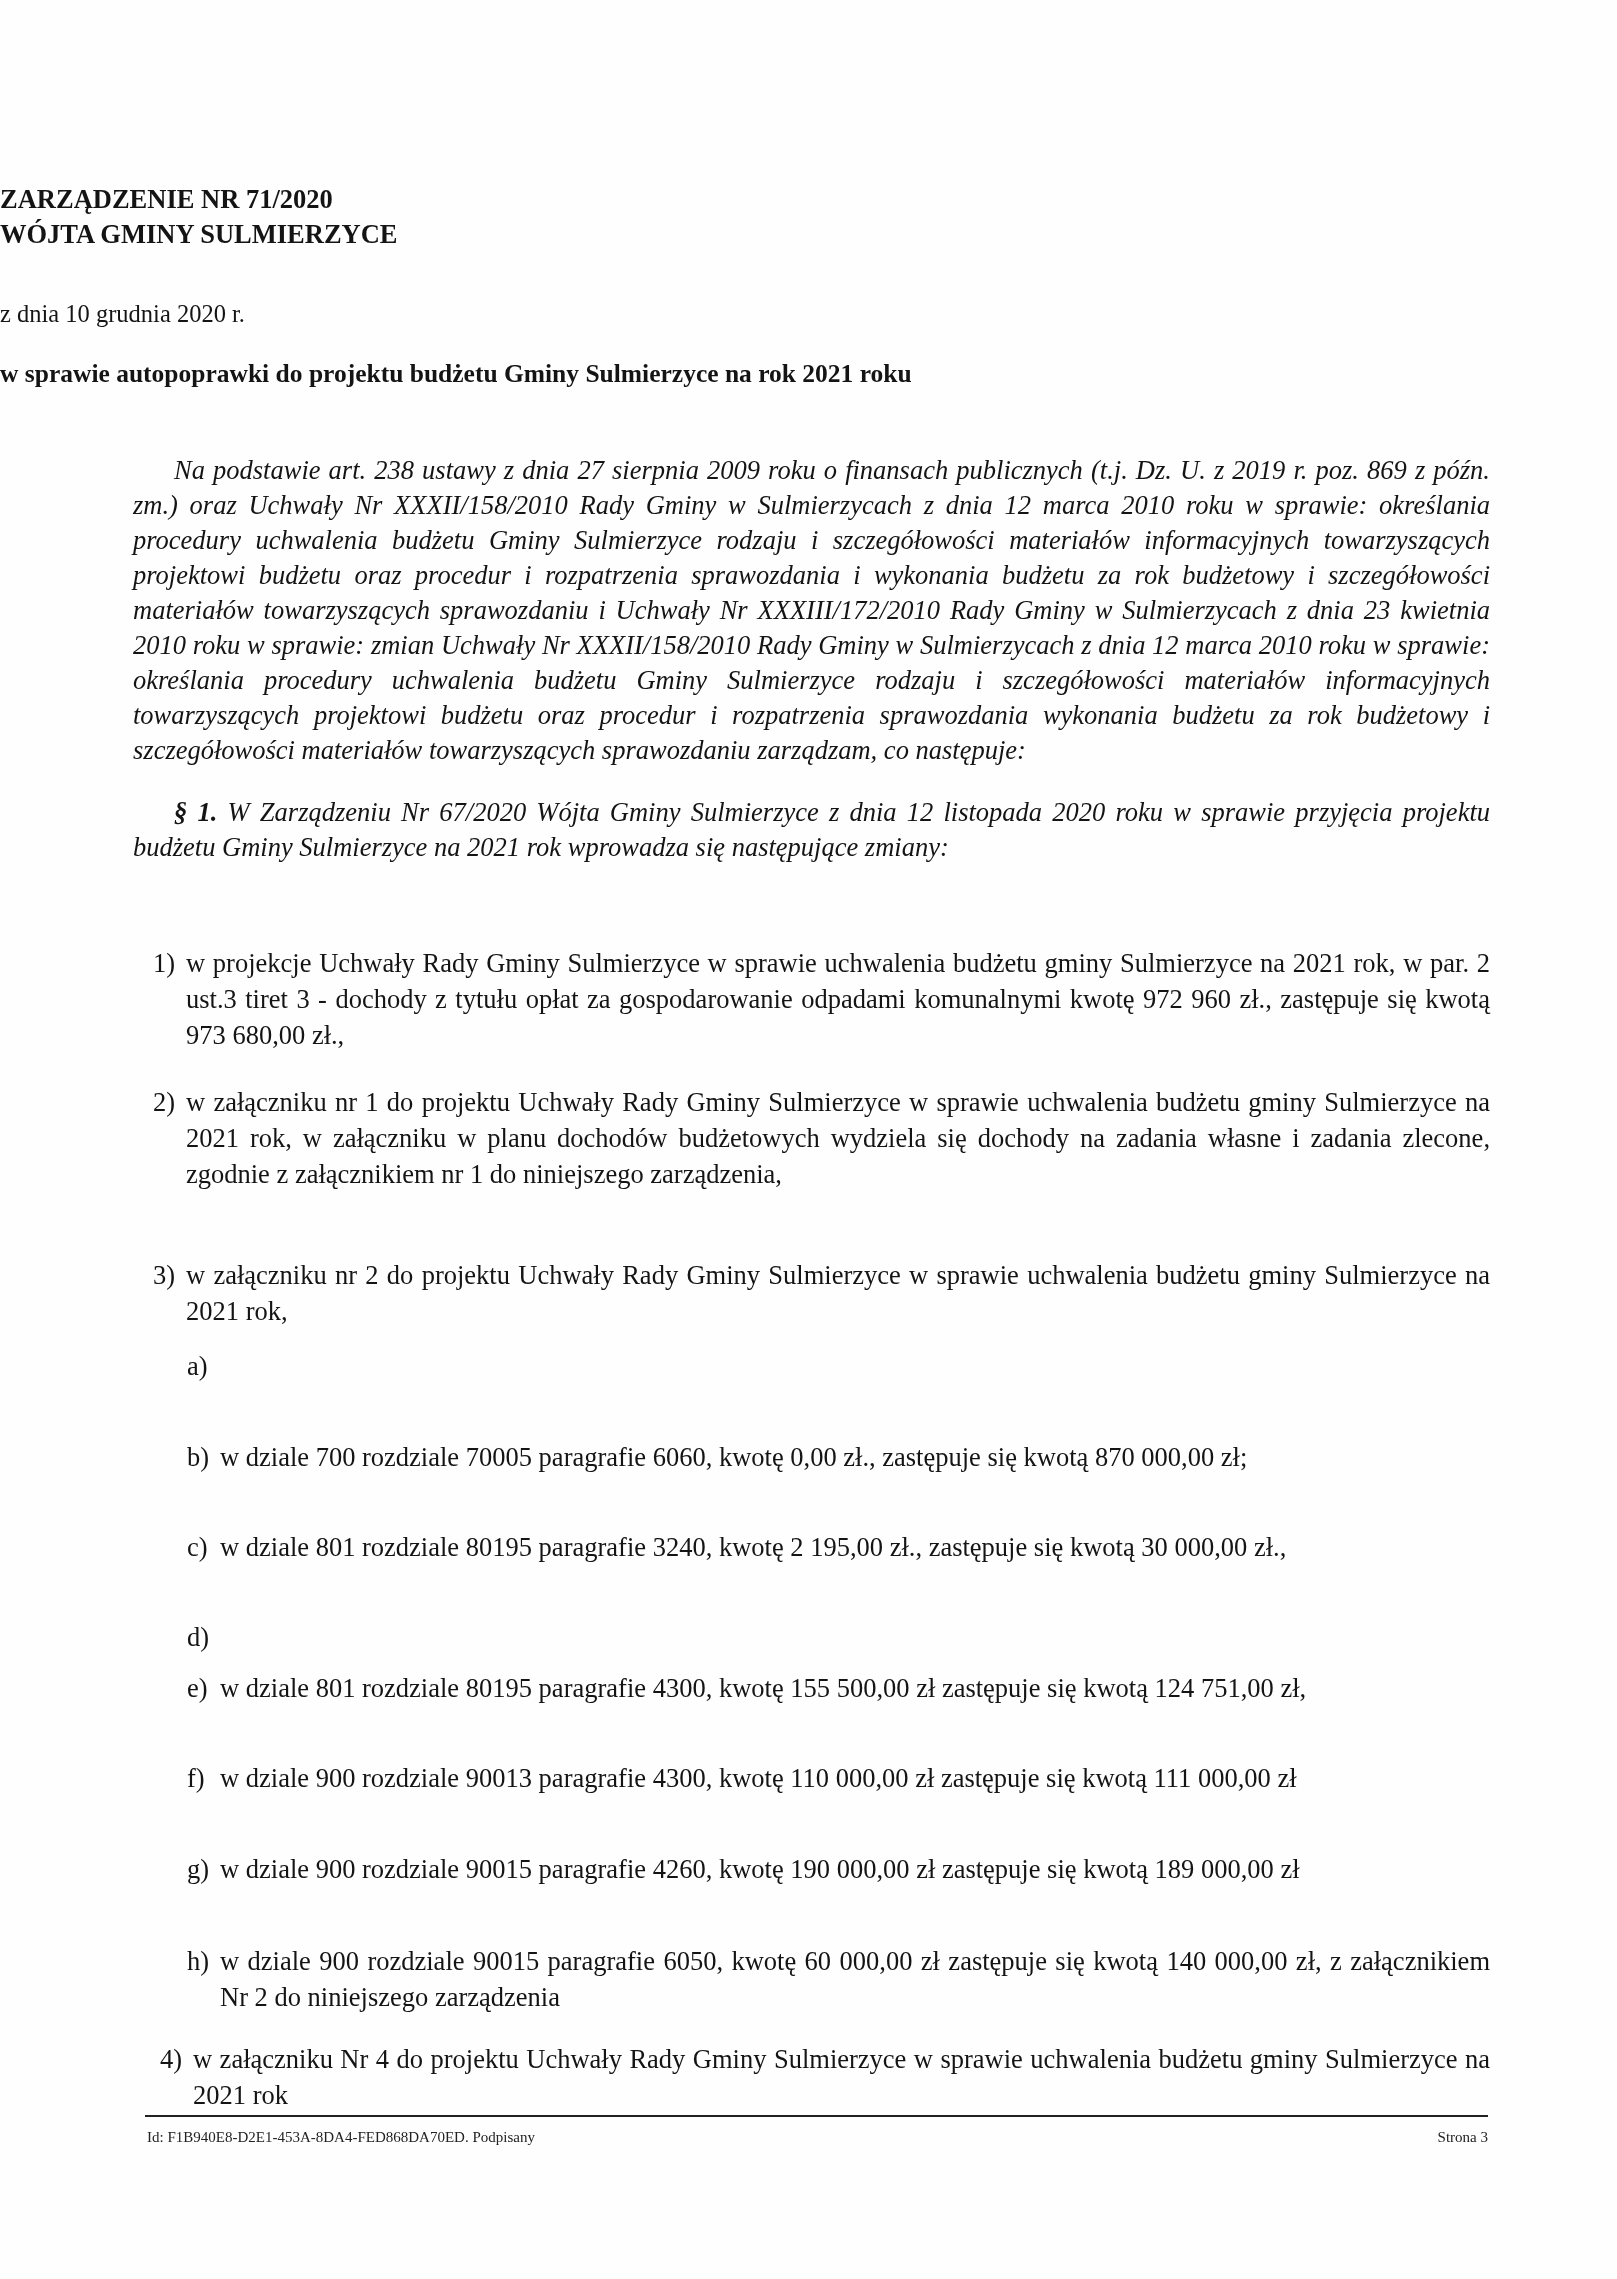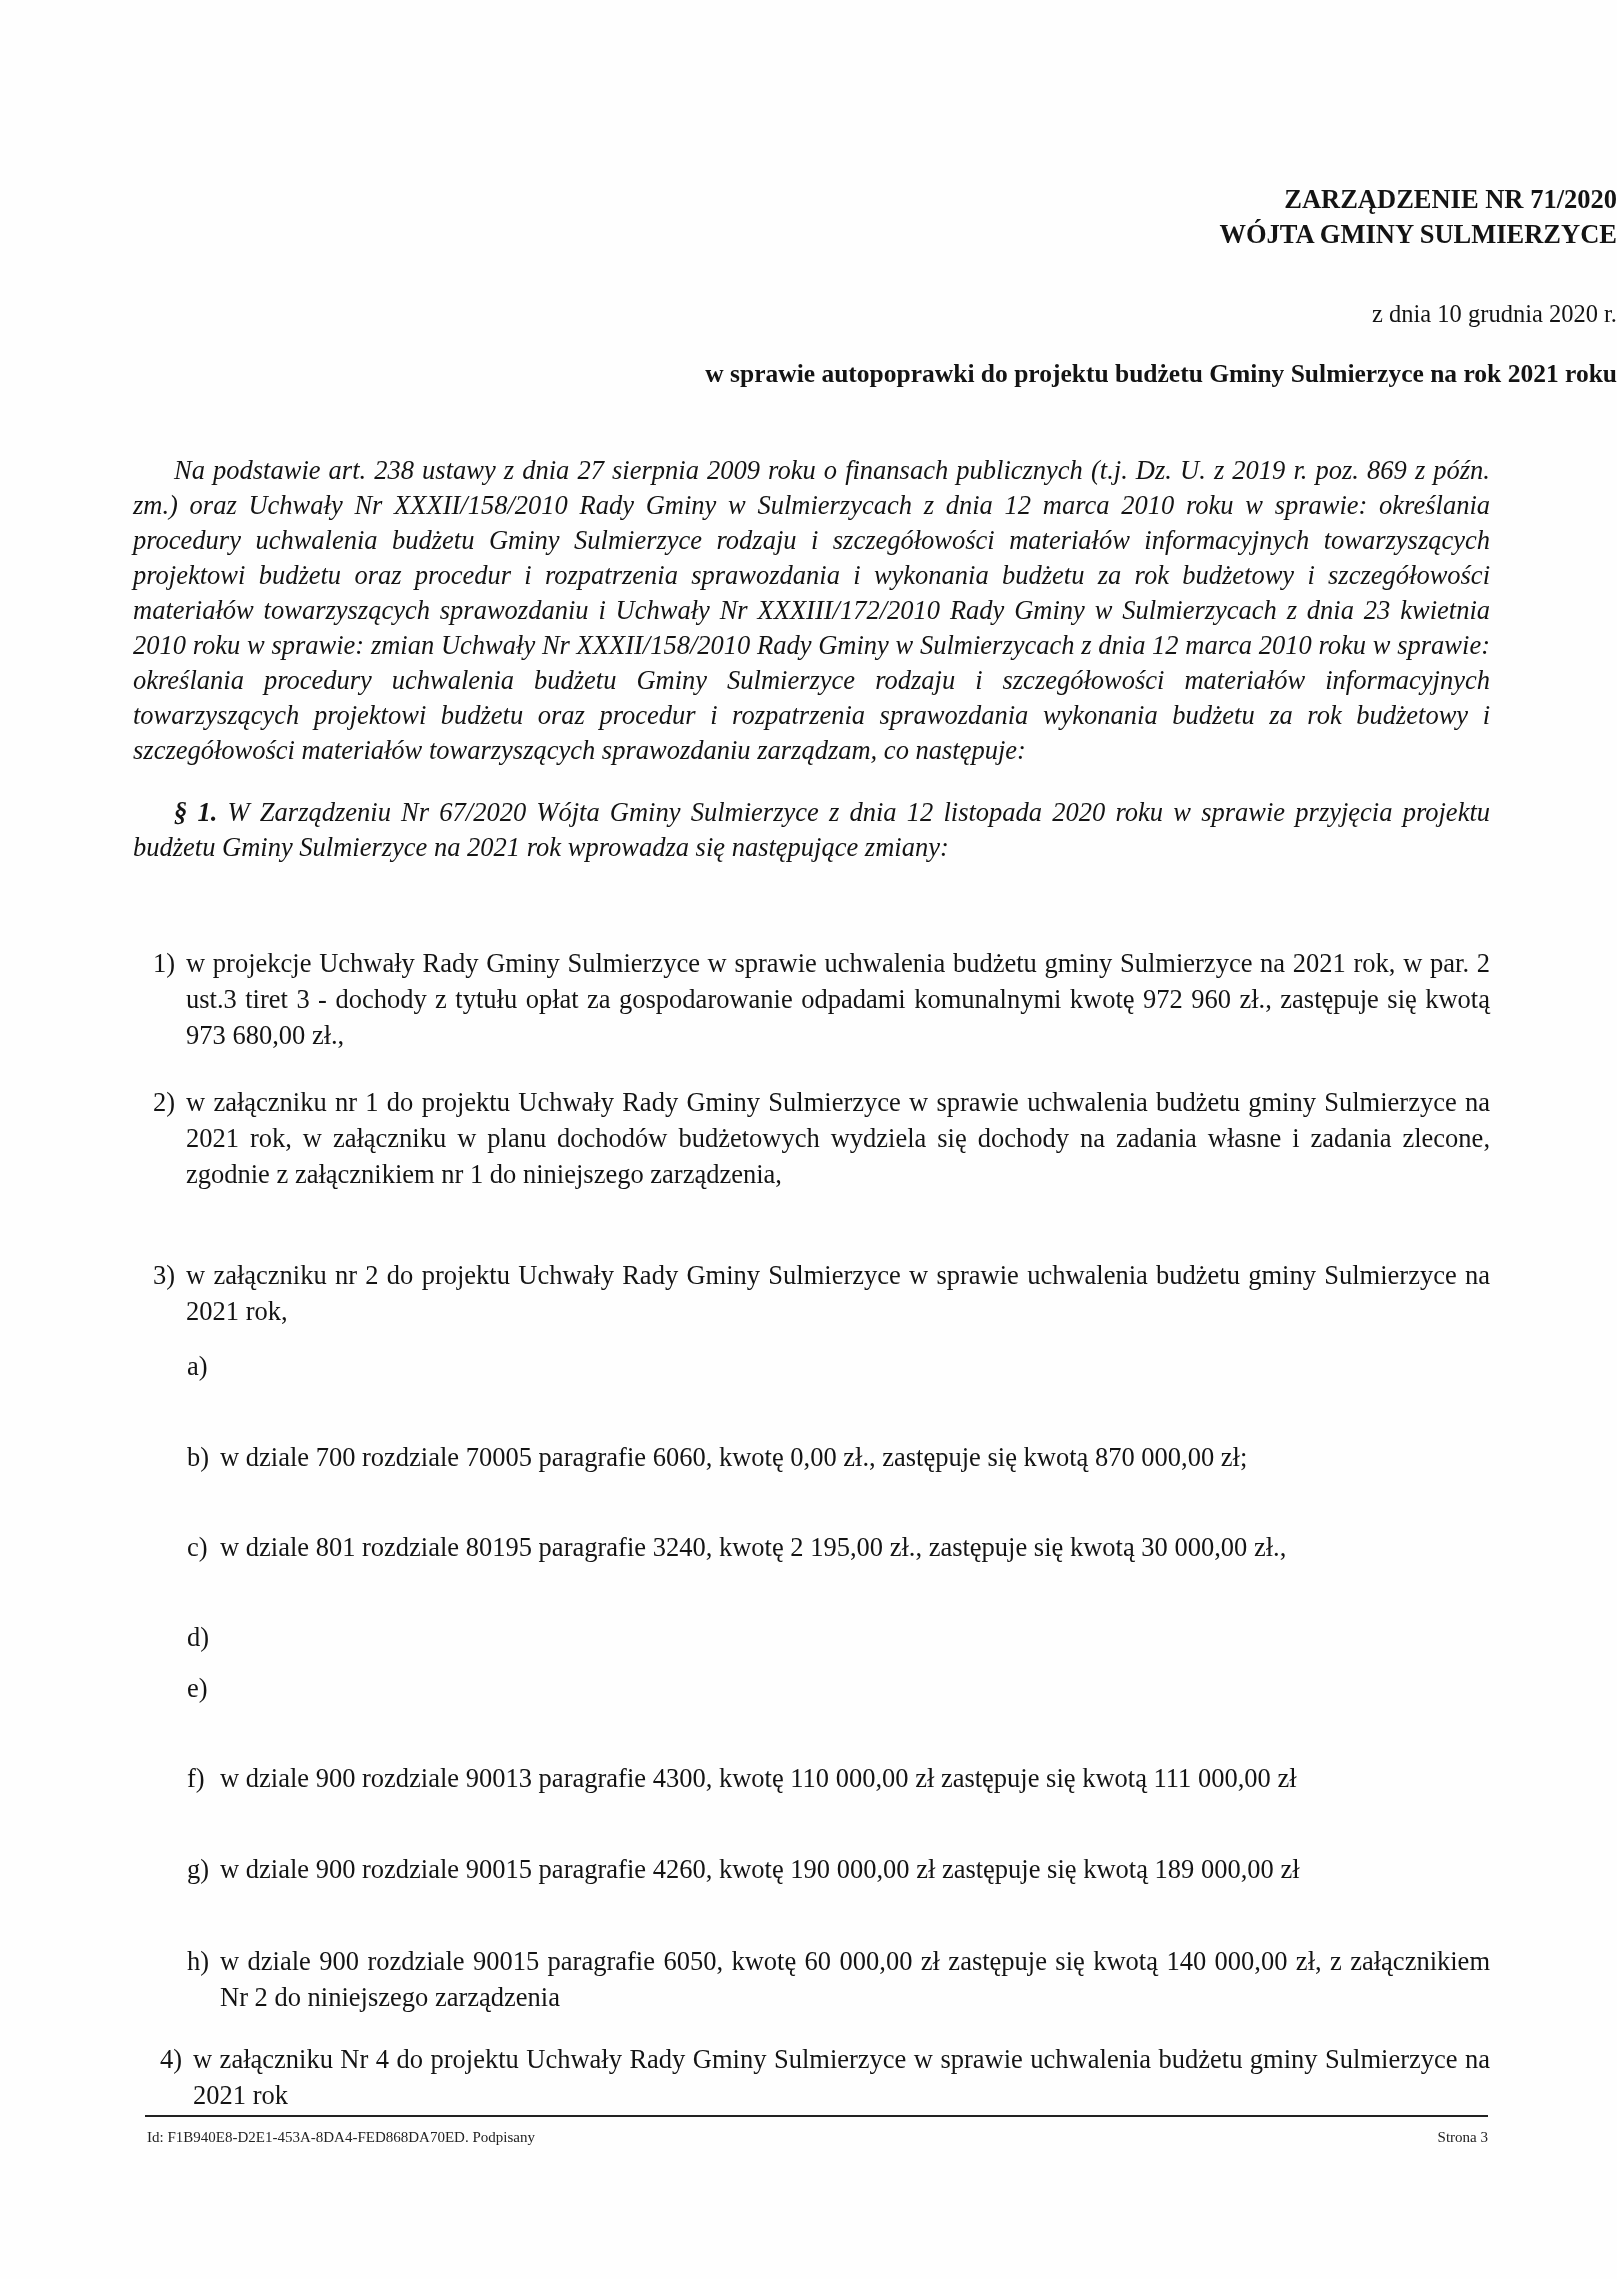--- a/index.html
+++ b/index.html
@@ -1,19 +1,19 @@
 <!DOCTYPE html>
 <html><head>
 <meta charset="utf-8">
 <style>
   html, body { margin: 0; padding: 0; background: #fdfdfd; }
   body { width: 1617px; height: 2280px; position: relative; overflow: hidden;
          font-family: "Liberation Serif", serif; color: #141414; }
   .page { position: absolute; left: 0; top: 0; width: 1617px; height: 2280px; background: #fefefe; }
-  .center { position: absolute; left: 0; width: 1617px; text-align: right; }
+  .center { position: absolute; left: 0; width: 1617px; text-align: left; }
   .title { font-weight: bold; font-size: 26.5px; line-height: 35px; top: 182px; }
   .date { font-size: 24.5px; top: 300px; }
   .subject { font-weight: bold; font-size: 25.5px; top: 359px; }
   .body { position: absolute; left: 133px; width: 1357px; font-size: 26.5px; line-height: 35px; text-align: justify; font-style: italic; }
   .intro { top: 453px; text-indent: 41px; }
   .par1 { top: 795px; text-indent: 41px; }
   .sect { font-weight: bold; }
   .item { position: absolute; font-size: 26.5px; line-height: 36px; text-align: justify; }
   .item .num { position: absolute; left: -33px; top: 0; }
   .lvl1 { left: 186px; width: 1304px; }
@@ -66,20 +66,21 @@
   </div>
   <div class="item lvl2" style="top:1529px;">
     <span class="num">c)</span>
     <span>w dziale 801 rozdziale 80195 paragrafie 3240, kwotę 2 195,00 zł., zastępuje się kwotą 30 000,00 zł.,</span>
   </div>
   <div class="item lvl2" style="top:1619px;">
     <span class="num">d)</span>
   </div>
   <div class="item lvl2" style="top:1670px;">
     <span class="num">e)</span>
+    <span>w dziale 801 rozdziale 80195 paragrafie 4300, kwotę 155 500,00 zł zastępuje się kwotą 124 751,00 zł,</span>
   </div>
   <div class="item lvl2" style="top:1760px;">
     <span class="num">f)</span>
     <span>w dziale 900 rozdziale 90013 paragrafie 4300, kwotę 110 000,00 zł zastępuje się kwotą 111 000,00 zł</span>
   </div>
   <div class="item lvl2" style="top:1851px;">
     <span class="num">g)</span>
     <span>w dziale 900 rozdziale 90015 paragrafie 4260, kwotę 190 000,00 zł zastępuje się kwotą 189 000,00 zł</span>
   </div>
   <div class="item lvl2" style="top:1943px;">

